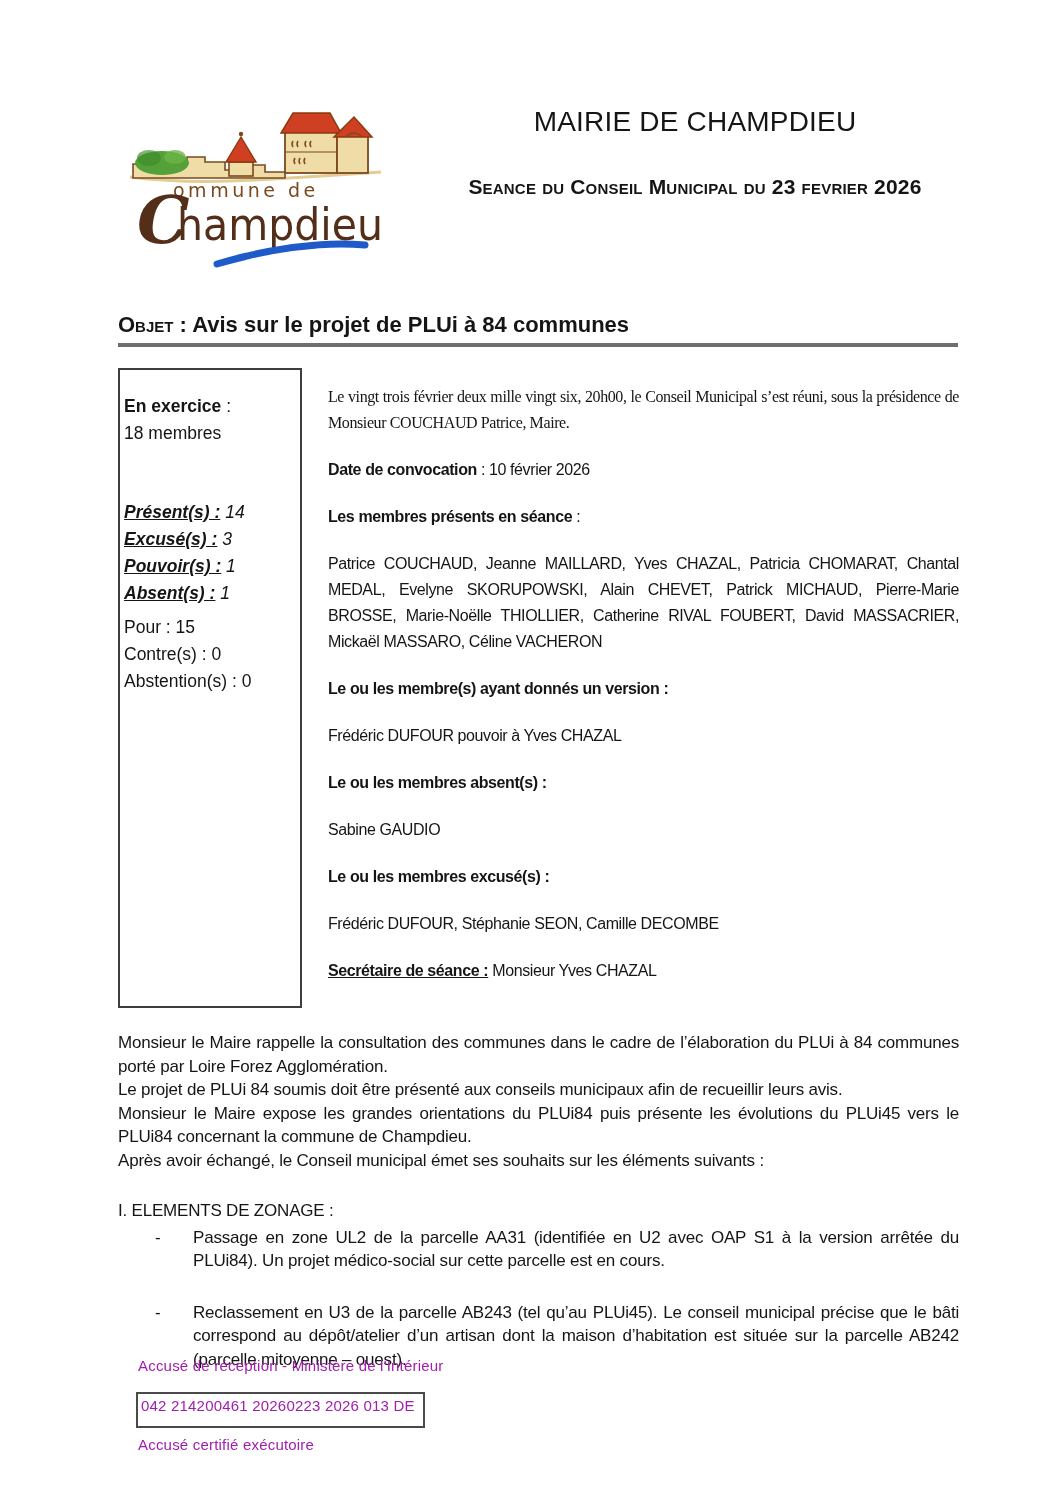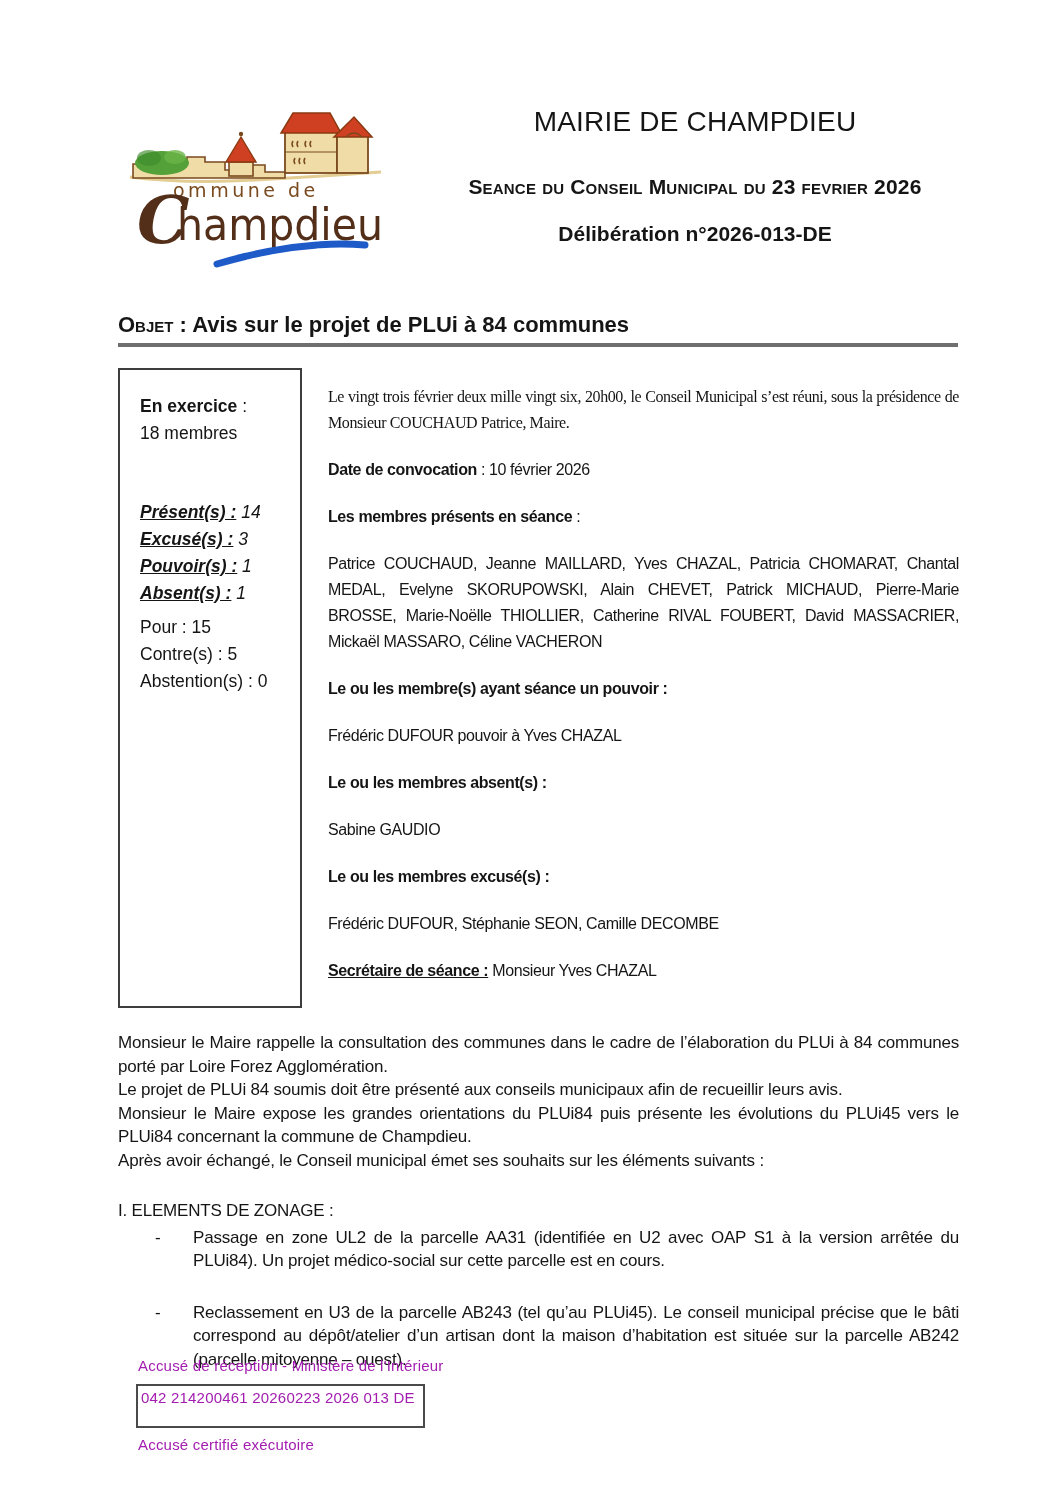--- a/index.html
+++ b/index.html
@@ -22,21 +22,21 @@
     position:absolute;left:118px;top:312px;width:840px;
     border-bottom:4px solid #6f6f6f;padding-bottom:5px;
     font-size:22px;font-weight:bold;
   }
   .sc{font-variant:small-caps;}
 
   
   .vote-box{
     position:absolute;left:118px;top:368px;width:184px;height:640px;
     border:2px solid #3d3d3d;box-sizing:border-box;
-    padding:23px 8px 0 20px;font-size:17.5px;line-height:27px;
+    padding:23px 8px 0 4px;font-size:17.5px;line-height:27px;
   }
   .bold{font-weight:bold;}
   .ul-bold{font-weight:bold;text-decoration:underline;}
   .vote-counts{margin-top:52px;font-style:italic;}
   .vote-results{margin-top:7px;}
 
   
   .session-col{
     position:absolute;left:328px;top:384px;width:631px;
     font-size:16px;line-height:26px;letter-spacing:-0.4px;
@@ -57,21 +57,21 @@
   .zoning-item{position:relative;padding-left:75px;margin-top:3px;text-align:justify;min-height:47px;}
   .zoning-item.second{margin-top:28px;min-height:70px;}
   .zoning-dash{position:absolute;left:37px;top:0;}
 
   
   .stamp{
     position:absolute;left:136px;top:1356px;color:#a21caf;
     font-size:15px;letter-spacing:.2px;line-height:19px;
   }
   .stamp-line{margin:0 0 5px 2px;}
-  .stamp-box{display:inline-block;border:2px solid #4a4a4a;padding:2px 8px 19px 3px;margin:4px 0 7px 0;}
+  .stamp-box{display:inline-block;border:2px solid #4a4a4a;padding:2px 8px 11px 3px;margin:12px 0 7px 0;}
   .stamp-box.second{border-width:1.5px;margin-top:1px;}
 </style>
 </head>
 <body>
 
 <div class="page">
 
   <div class="logo">
     <svg width="265" height="175" viewBox="0 0 265 175">
 
@@ -102,51 +102,50 @@
       <text x="12" y="143" font-size="66" font-weight="bold" font-style="italic" font-family="DejaVu Serif, serif" fill="#532f1a">C</text>
       <text x="52" y="140" font-size="45" font-family="DejaVu Sans, sans-serif" textLength="206" lengthAdjust="spacingAndGlyphs" fill="#532f1a">hampdieu</text>
 
       <path d="M92,164 C140,150 190,141 240,145" fill="none" stroke-width="7" stroke-linecap="round" stroke-dasharray="30 2 22 2 46 3 60" stroke="#1f5bc8"></path>
     </svg>
   </div>
 
   <div class="header-block">
     <h1 class="header-title">MAIRIE DE CHAMPDIEU</h1>
     <div class="header-session">Seance du Conseil Municipal du 23 fevrier 2026</div>
-    <div class="header-delib">Délibération n°2026-013-DE</div>
   </div>
 
   <div class="subject">
     <span class="sc">Objet</span><span> : </span><span>Avis sur le projet de PLUi à 84 communes</span>
   </div>
 
   <div class="vote-box">
     <div>
       <span class="bold">En exercice</span><span> :</span>
     </div>
     <div>18 membres</div>
     <div class="vote-counts">
       <div><span class="ul-bold">Présent(s) :</span><span> 14</span></div>
       <div><span class="ul-bold">Excusé(s) :</span><span> 3</span></div>
       <div><span class="ul-bold">Pouvoir(s) :</span><span> 1</span></div>
       <div><span class="ul-bold">Absent(s) :</span><span> 1</span></div>
     </div>
     <div class="vote-results">
       <div>Pour : 15</div>
-      <div>Contre(s) : 5</div>
+      <div>Contre(s) : 0</div>
       <div>Abstention(s) : 0</div>
     </div>
   </div>
 
   <div class="session-col">
     <p class="justify min2">Le vingt trois février deux mille vingt six, 20h00, le Conseil Municipal s’est réuni, sous la présidence de Monsieur COUCHAUD Patrice, Maire.</p>
     <p><span class="bold">Date de convocation</span><span> : 10 février 2026</span></p>
     <p><span class="bold">Les membres présents en séance</span><span> :</span></p>
     <p class="justify min4">Patrice COUCHAUD, Jeanne MAILLARD, Yves CHAZAL, Patricia CHOMARAT, Chantal MEDAL, Evelyne SKORUPOWSKI, Alain CHEVET, Patrick MICHAUD, Pierre-Marie BROSSE, Marie-Noëlle THIOLLIER, Catherine RIVAL FOUBERT, David MASSACRIER, Mickaël MASSARO, Céline VACHERON</p>
-    <p class="bold">Le ou les membre(s) ayant séance un pouvoir :</p>
+    <p class="bold">Le ou les membre(s) ayant donnés un version :</p>
     <p>Frédéric DUFOUR pouvoir à Yves CHAZAL</p>
     <p class="bold">Le ou les membres absent(s) :</p>
     <p>Sabine GAUDIO</p>
     <p class="bold">Le ou les membres excusé(s) :</p>
     <p>Frédéric DUFOUR, Stéphanie SEON, Camille DECOMBE</p>
     <p><span class="ul-bold">Secrétaire de séance :</span><span> Monsieur Yves CHAZAL</span></p>
   </div>
 
   <div class="main-text">
     <p class="p2l">Monsieur le Maire rappelle la consultation des communes dans le cadre de l’élaboration du PLUi à 84 communes porté par Loire Forez Agglomération.</p>

